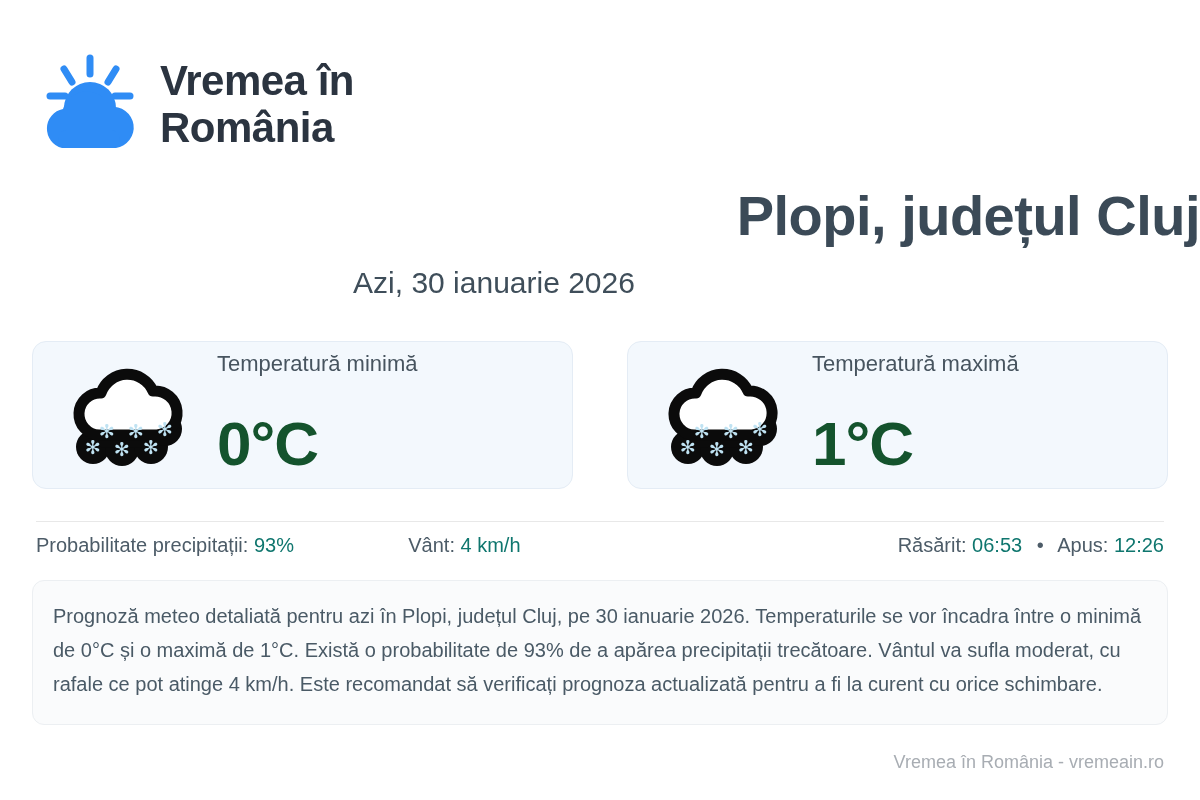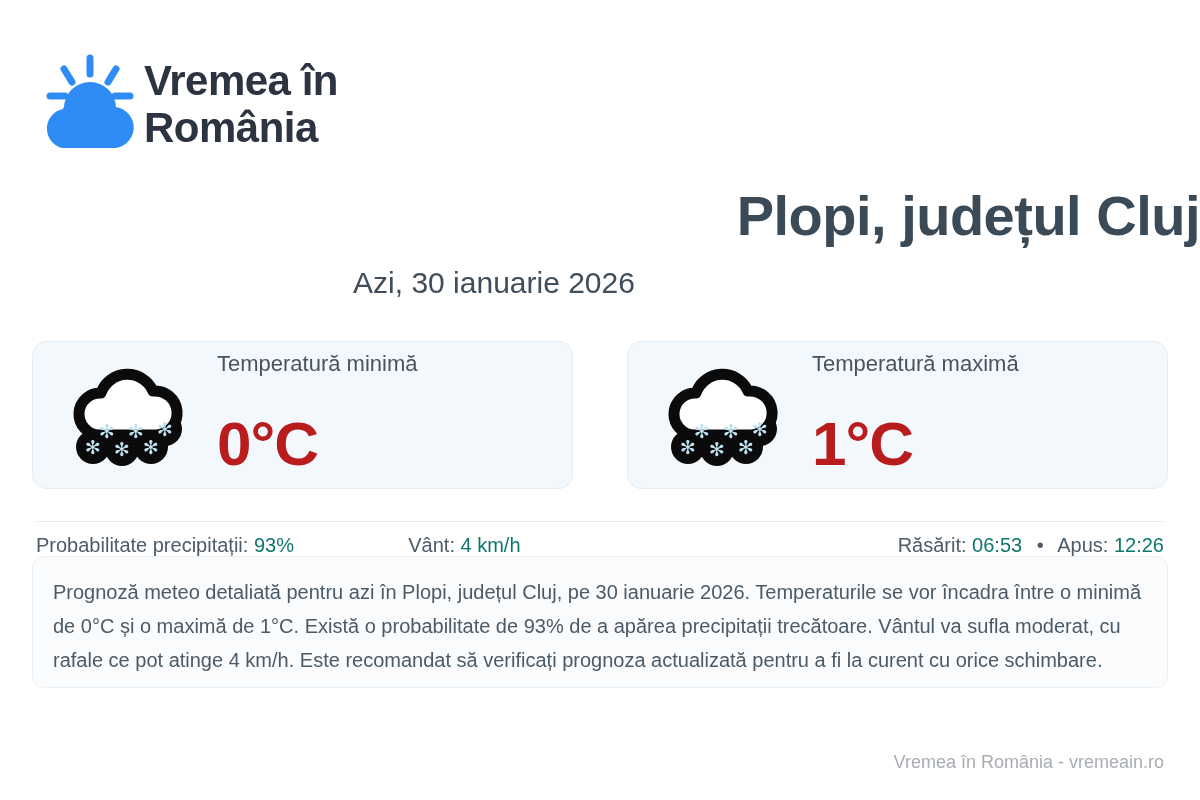--- a/index.html
+++ b/index.html
@@ -21,21 +21,21 @@
     box-sizing: border-box;
   }
 
   
   .brand {
     position: absolute;
     left: 36px;
     top: 52px;
     display: flex;
     align-items: center;
-    gap: 0;
+    gap: 16px;
   }
   .brand-icon {
     width: 108px;
     height: 104px;
     flex: 0 0 auto;
     display: block;
   }
   .brand-text {
     font-size: 42px;
     font-weight: bold;
@@ -103,21 +103,21 @@
   }
   .card-label {
     font-size: 22px;
     color: #47545f;
     line-height: 1.1;
     margin-bottom: 2px;
   }
   .card-value {
     font-size: 62px;
     font-weight: bold;
-    color: #b91c1c;
+    color: #14532d;
     line-height: 1.08;
     letter-spacing: -1px;
   }
 
   
   .divider {
     position: absolute;
     left: 36px;
     top: 521px;
     width: 1128px;
@@ -141,27 +141,27 @@
   .stat-sep {
     display: inline-block;
     margin: 0 9px;
     color: #4d5c68;
   }
 
   
   .description {
     position: absolute;
     left: 32px;
-    top: 556px;
+    top: 580px;
     width: 1136px;
     box-sizing: border-box;
     background: #fafbfc;
     border: 1px solid #eceff2;
     border-radius: 12px;
-    padding: 18px 22px 10px 20px;
+    padding: 18px 22px 23px 20px;
     font-size: 20px;
     line-height: 1.7;
     color: #4a5a66;
   }
 
   
   .footer {
     position: absolute;
     right: 36px;
     top: 752px;

